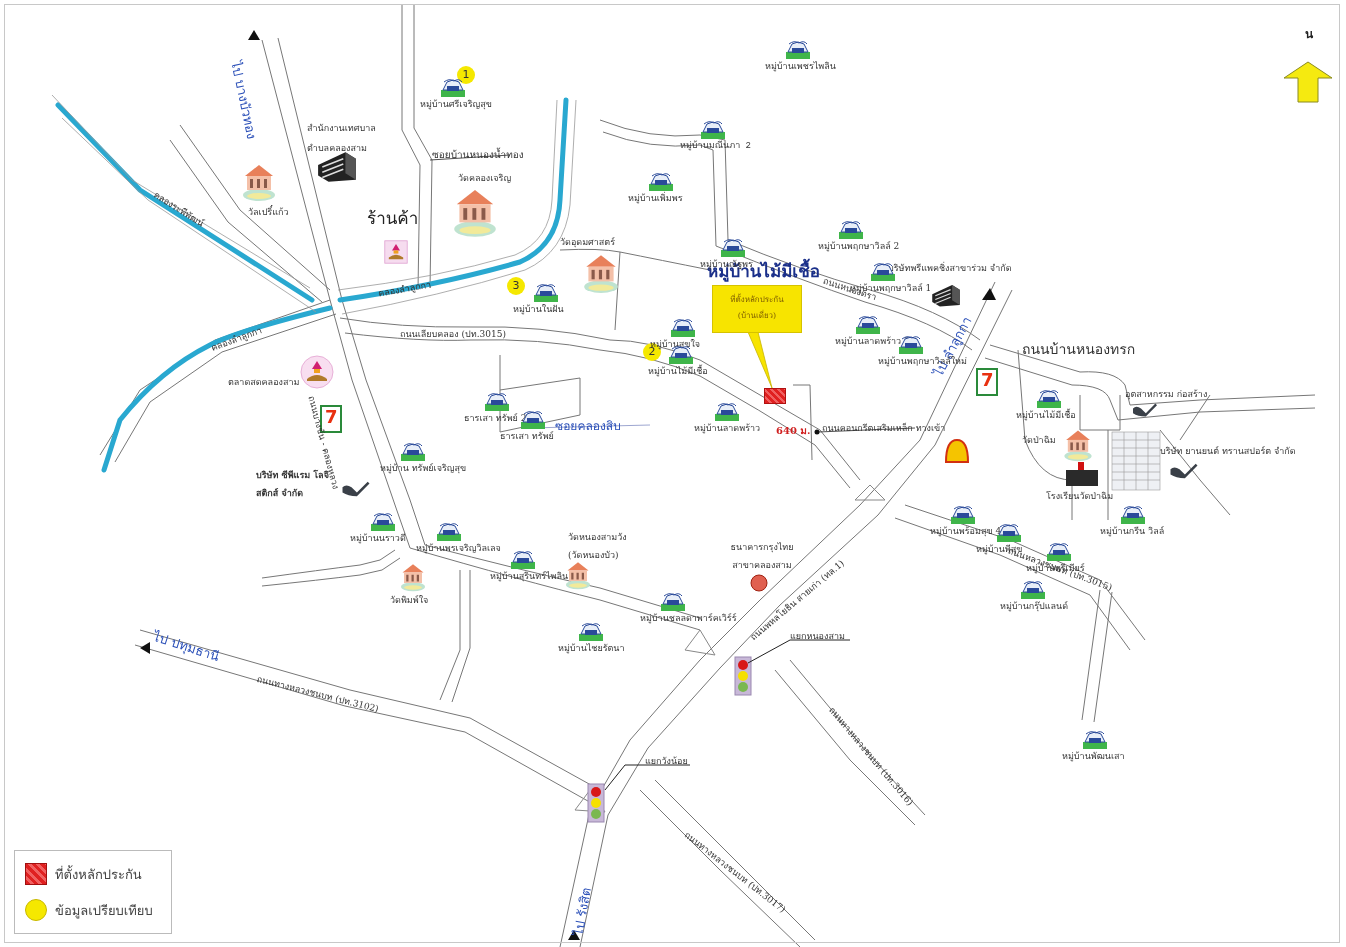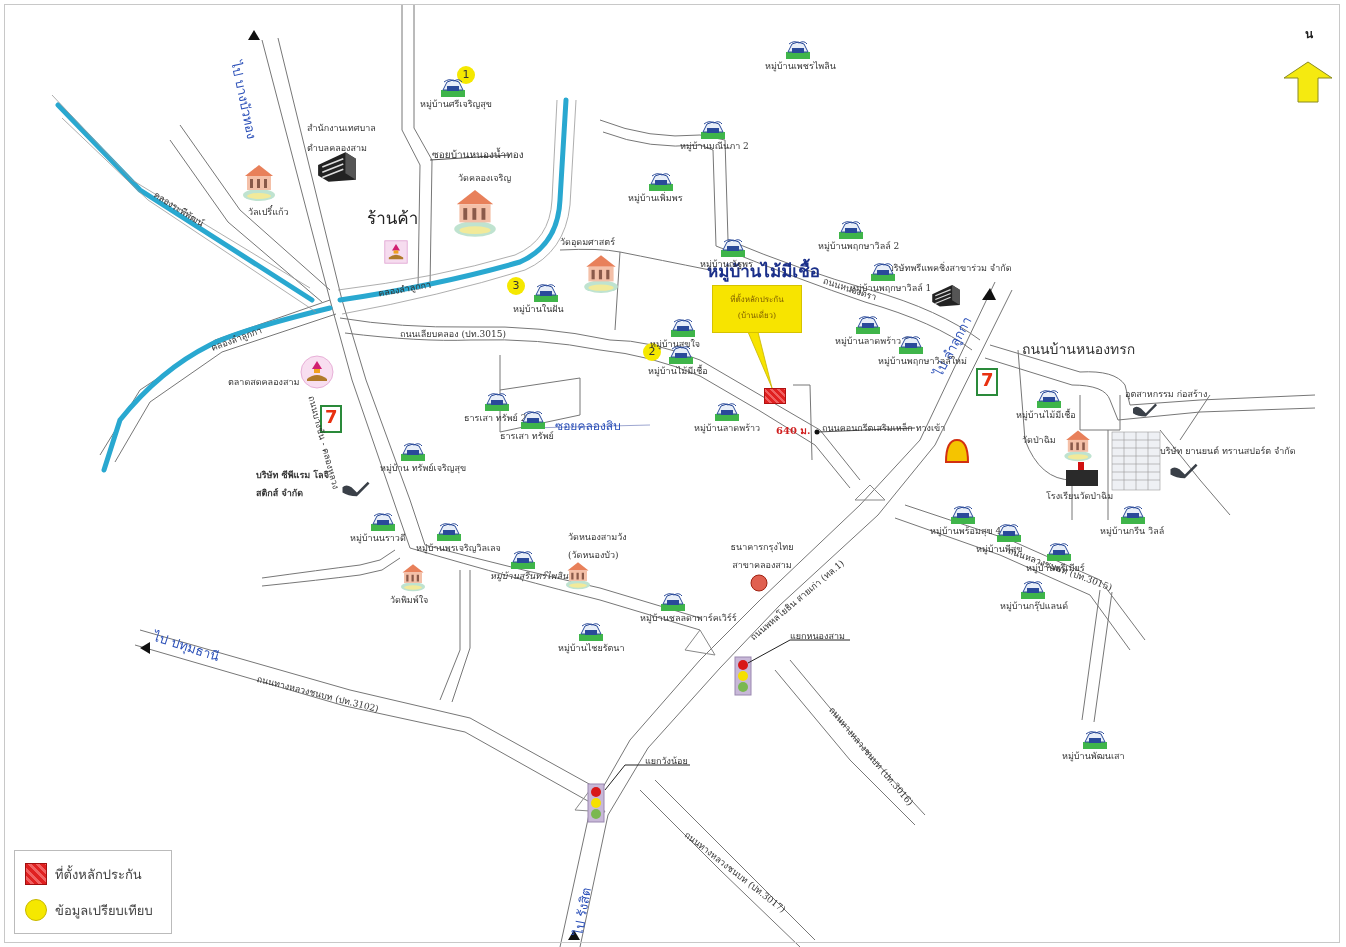--- a/index.html
+++ b/index.html
@@ -274,21 +274,21 @@
         <use href="#house"></use>
       </svg></div>
     <div class="lbl" style="left: 765px; top: 62px;">หมู่บ้านเพชรไพลิน</div>
     <div class="vill" style="left: 440px; top: 78px;"><svg width="26" height="20" viewBox="0 0 26 20">
         <use href="#house"></use>
       </svg></div>
     <div class="lbl" style="left: 420px; top: 100px;">หมู่บ้านศรีเจริญสุข</div>
     <div class="vill" style="left: 700px; top: 120px;"><svg width="26" height="20" viewBox="0 0 26 20">
         <use href="#house"></use>
       </svg></div>
-    <div class="lbl" style="left: 680px; top: 142px;">หมู่บ้านมณีนภา 2</div>
+    <div class="lbl" style="left: 680px; top: 142px; font-family: Liberation Mono, monospace;">หมู่บ้านมณีนภา 2</div>
     <div class="vill" style="left: 648px; top: 172px;"><svg width="26" height="20" viewBox="0 0 26 20">
         <use href="#house"></use>
       </svg></div>
     <div class="lbl" style="left: 628px; top: 194px;">หมู่บ้านเพิ่มพร</div>
     <div class="vill" style="left: 720px; top: 238px;"><svg width="26" height="20" viewBox="0 0 26 20">
         <use href="#house"></use>
       </svg></div>
     <div class="lbl" style="left: 700px; top: 260px;">หมู่บ้านณัฐพร</div>
     <div class="vill" style="left: 838px; top: 220px;"><svg width="26" height="20" viewBox="0 0 26 20">
         <use href="#house"></use>
@@ -338,21 +338,21 @@
         <use href="#house"></use>
       </svg></div>
     <div class="lbl" style="left: 416px; top: 544px;">หมู่บ้านพรเจริญวิลเลจ</div>
     <div class="vill" style="left: 370px; top: 512px;"><svg width="26" height="20" viewBox="0 0 26 20">
         <use href="#house"></use>
       </svg></div>
     <div class="lbl" style="left: 350px; top: 534px;">หมู่บ้านนราวดี</div>
     <div class="vill" style="left: 510px; top: 550px;"><svg width="26" height="20" viewBox="0 0 26 20">
         <use href="#house"></use>
       </svg></div>
-    <div class="lbl" style="left: 490px; top: 572px; font-style: italic;">หมู่บ้านสุรินทร์ไพลิน</div>
+    <div class="lbl" style="left: 490px; top: 572px;">หมู่บ้านสุรินทร์ไพลิน</div>
     <div class="vill" style="left: 660px; top: 592px;"><svg width="26" height="20" viewBox="0 0 26 20">
         <use href="#house"></use>
       </svg></div>
     <div class="lbl" style="left: 640px; top: 614px;">หมู่บ้านชลลดาพาร์คเวิร์ร์</div>
     <div class="vill" style="left: 578px; top: 622px;"><svg width="26" height="20" viewBox="0 0 26 20">
         <use href="#house"></use>
       </svg></div>
     <div class="lbl" style="left: 558px; top: 644px;">หมู่บ้านไชยรัตนา</div>
     <div class="vill" style="left: 1036px; top: 389px;"><svg width="26" height="20" viewBox="0 0 26 20">
         <use href="#house"></use>

